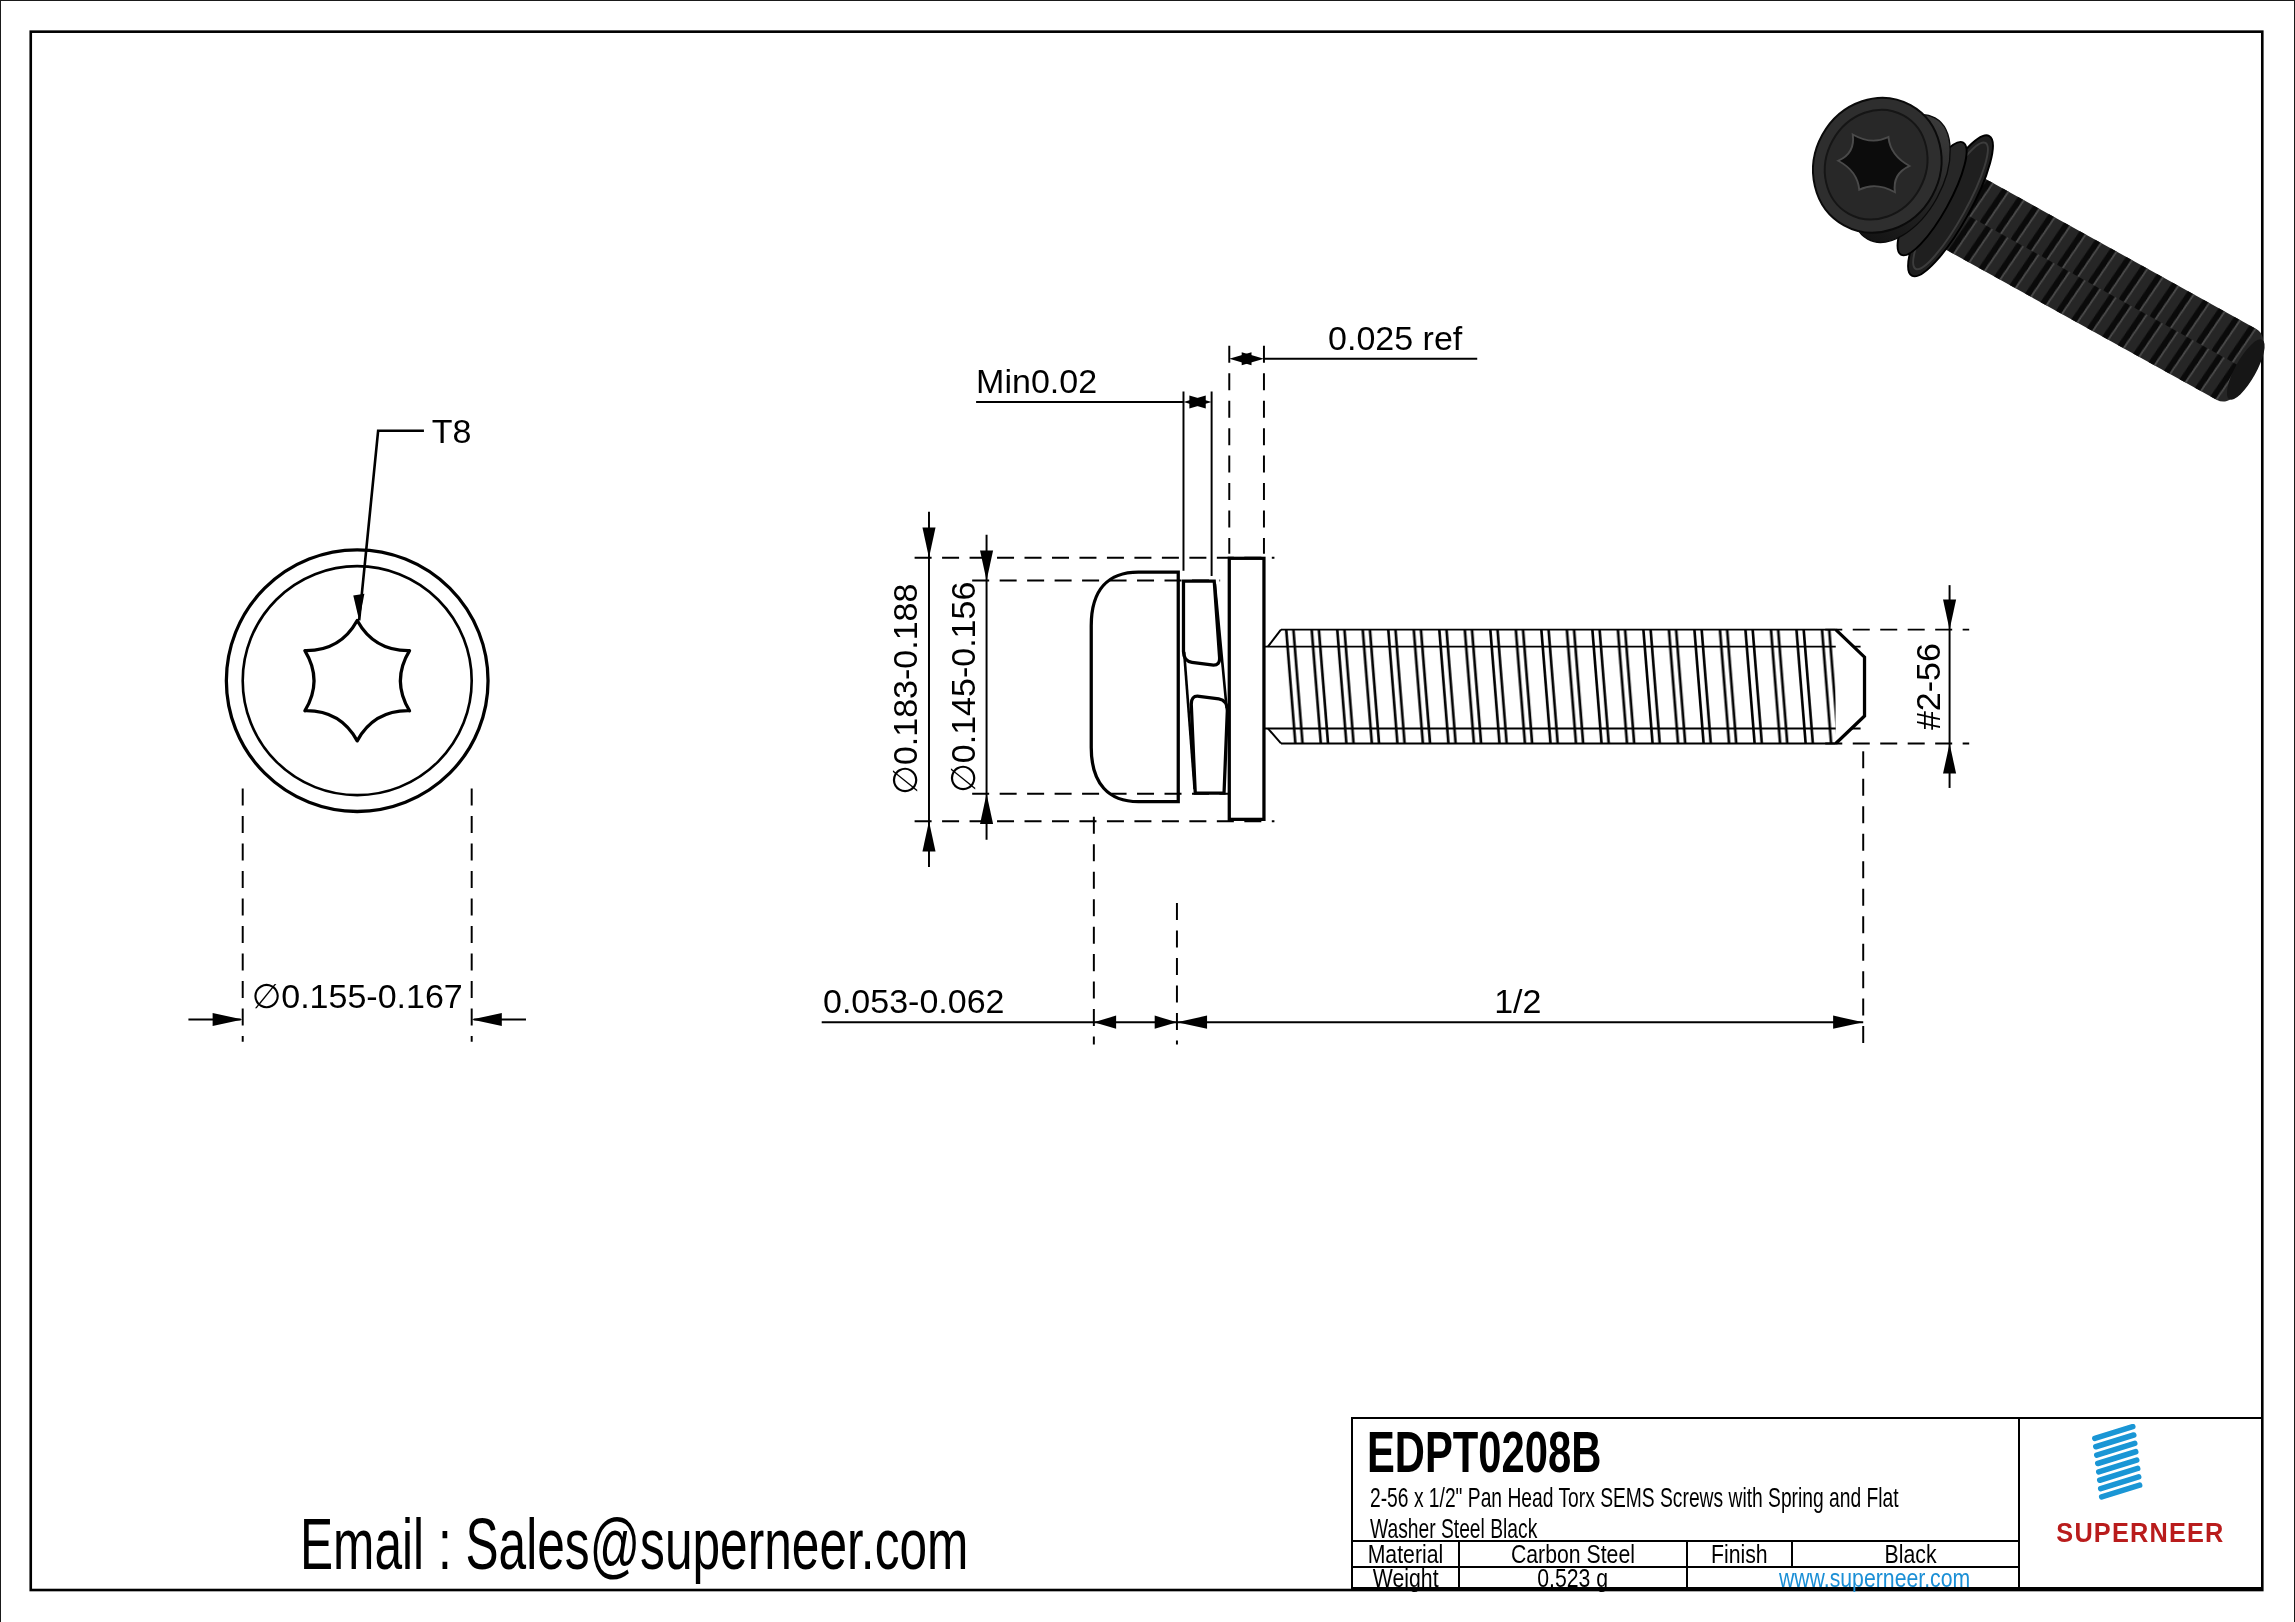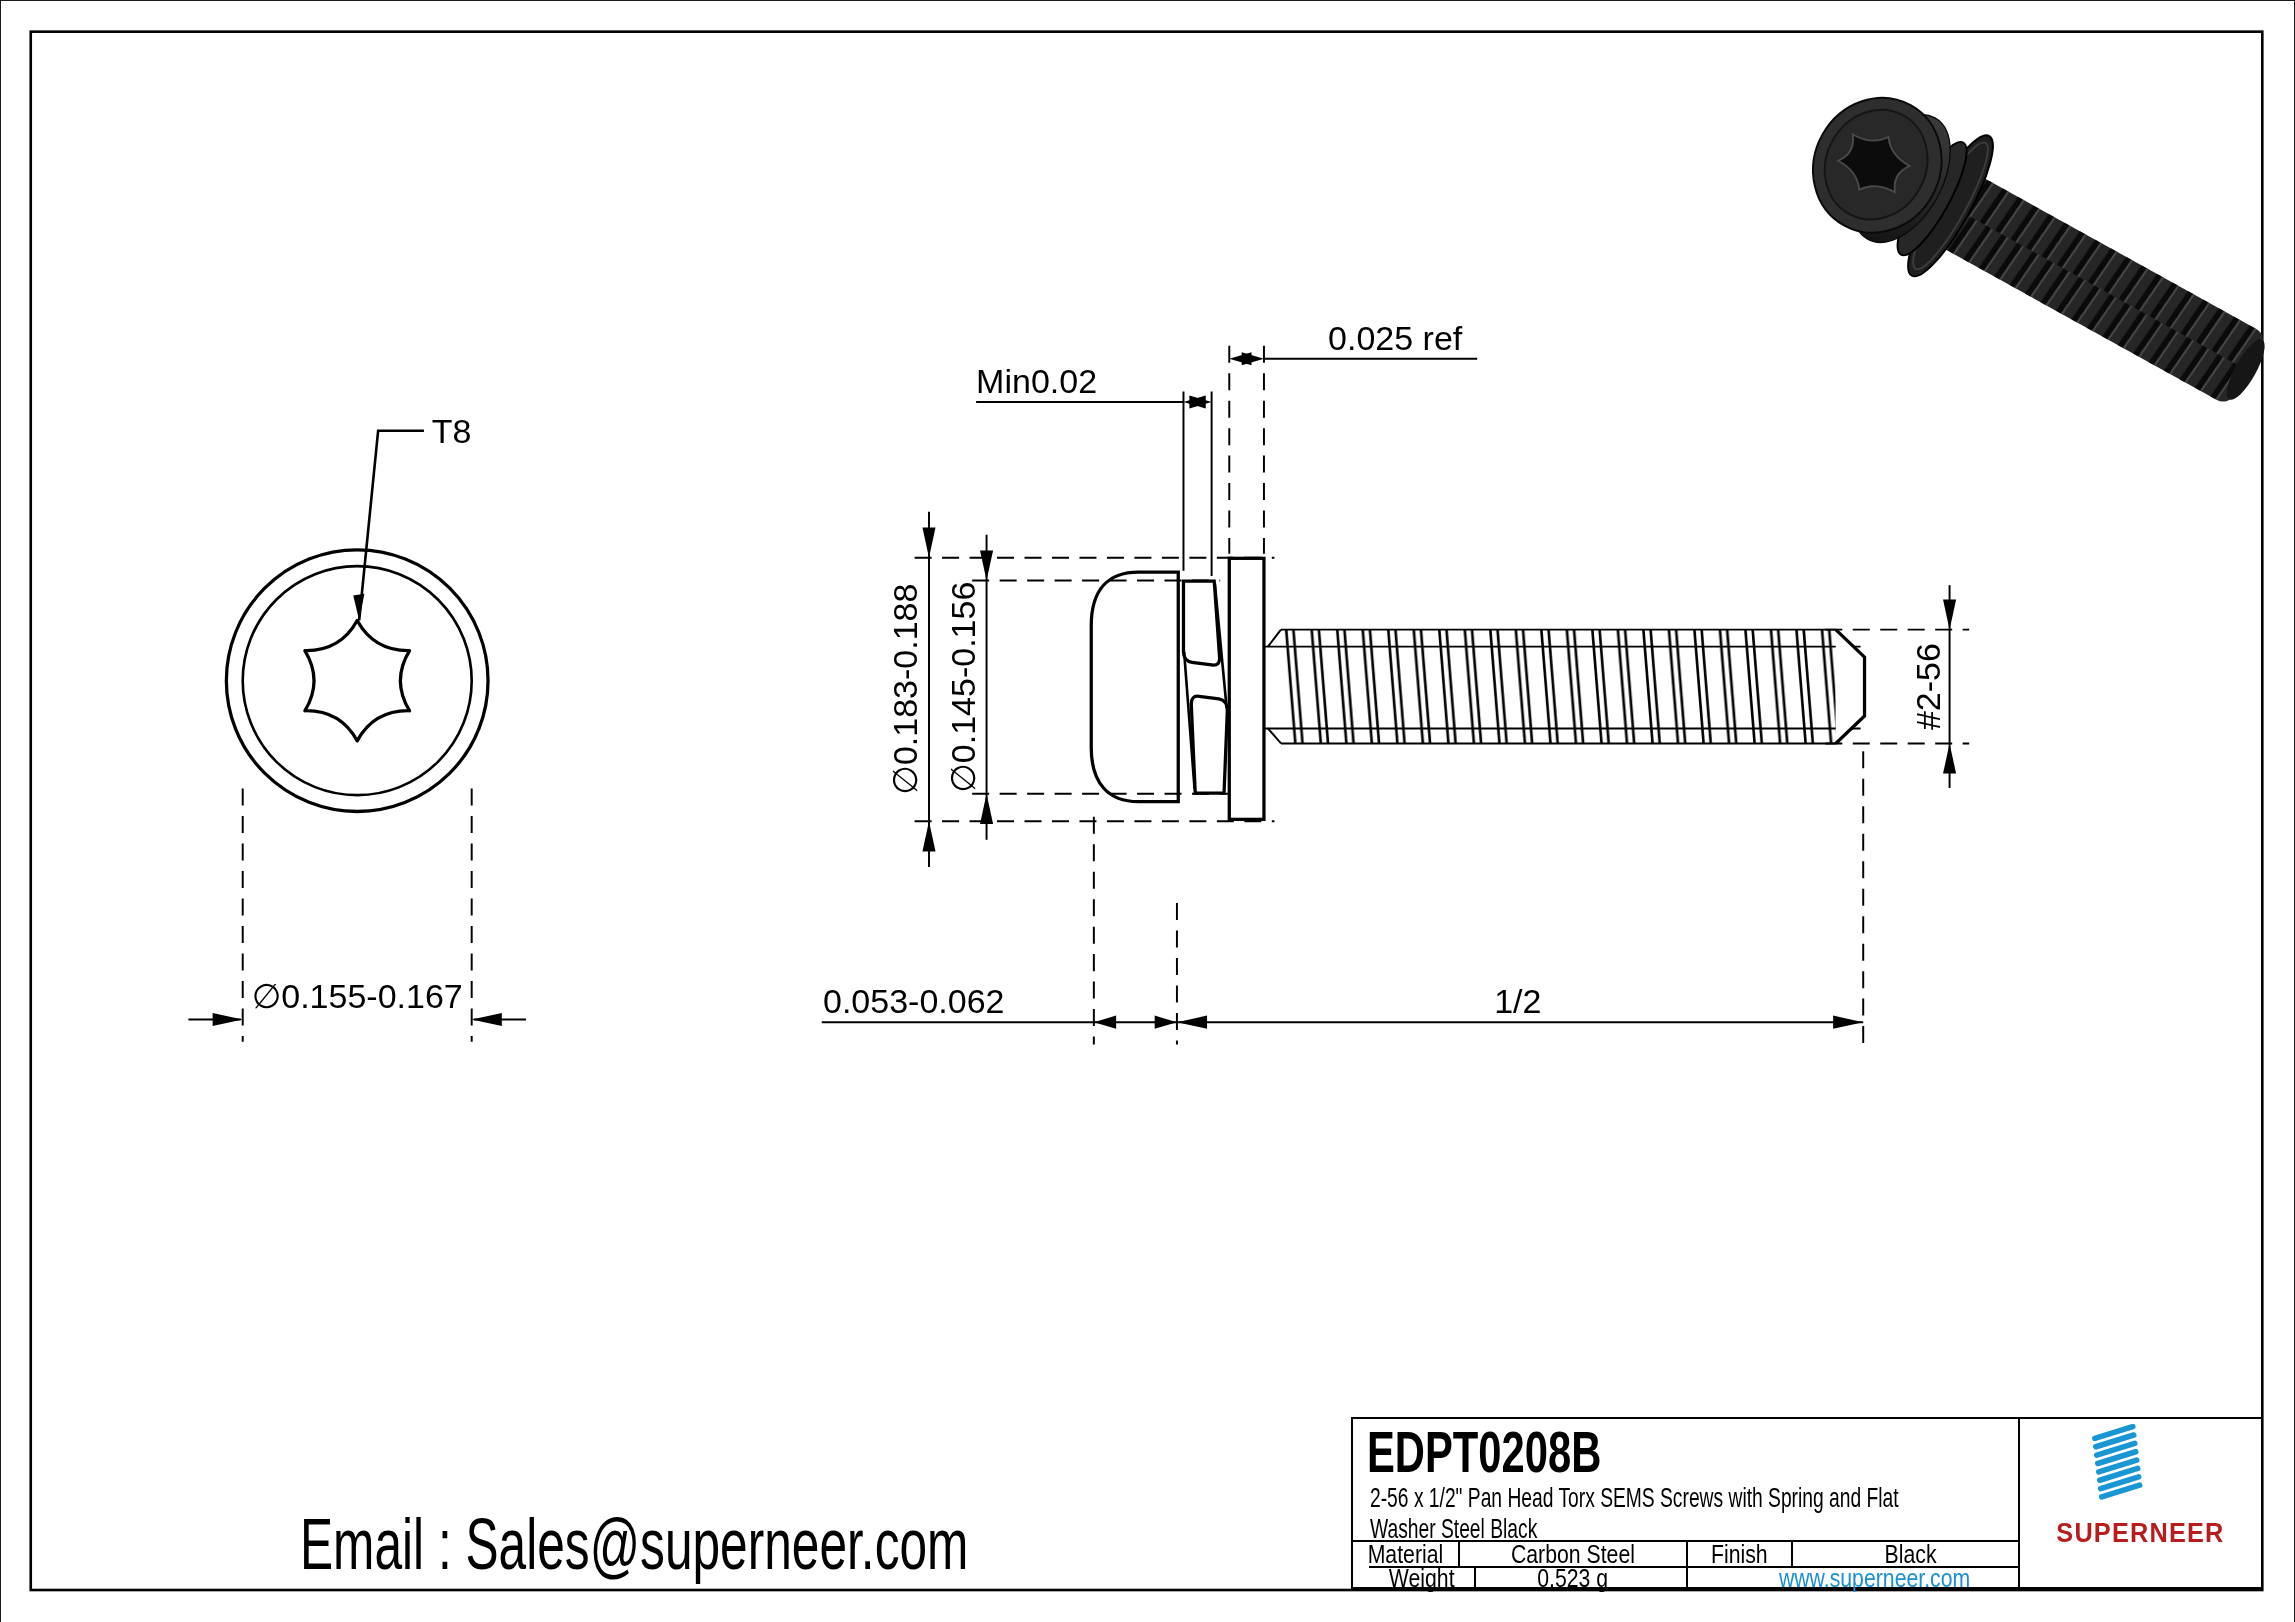--- a/index.html
+++ b/index.html
@@ -177,21 +177,21 @@
   <div class="cell rowcell tb-label" style="left:107px;top:121px;width:228px;height:26px;border-top:2.6px solid #000;border-right:2.6px solid #000;">
     <span class="condc">Carbon Steel</span>
       </div>
   <div class="cell rowcell tb-label" style="left:335px;top:121px;width:105px;height:26px;border-top:2.6px solid #000;border-right:2.6px solid #000;">
     <span class="condc">Finish</span>
       </div>
   <div class="cell rowcell tb-label" style="left:440px;top:121px;width:227px;height:26px;border-top:2.6px solid #000;border-right:2.6px solid #000;padding-left:11px;">
     <span class="condc">Black</span>
       </div>
 
-  <div class="cell rowcell tb-label" style="left:16px;top:147px;width:107px;height:22px;border-top:2.6px solid #000;border-right:2.6px solid #000;">
+  <div class="cell rowcell tb-label" style="left:0;top:147px;width:107px;height:22px;border-top:2.6px solid #000;border-right:2.6px solid #000;">
     <span class="condc">Weight</span>
       </div>
   <div class="cell rowcell tb-label" style="left:107px;top:147px;width:228px;height:22px;border-top:2.6px solid #000;border-right:2.6px solid #000;">
     <span class="condc">0.523 g</span>
       </div>
   <div class="cell rowcell tb-label" style="left:335px;top:147px;width:332px;height:22px;border-top:2.6px solid #000;border-right:2.6px solid #000;color:#1b8fd6;padding-left:44px;">
     <span class="condc">www.superneer.com</span>
       </div>
 
   <div class="cell" style="left:667px;top:0;width:241px;height:167px;">

